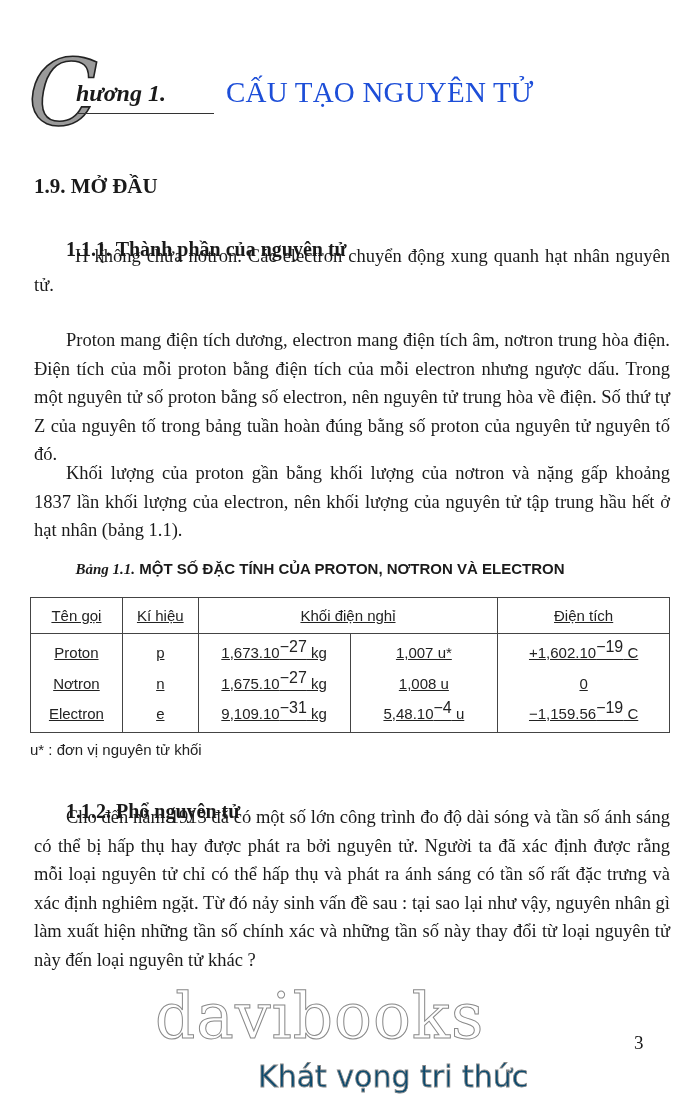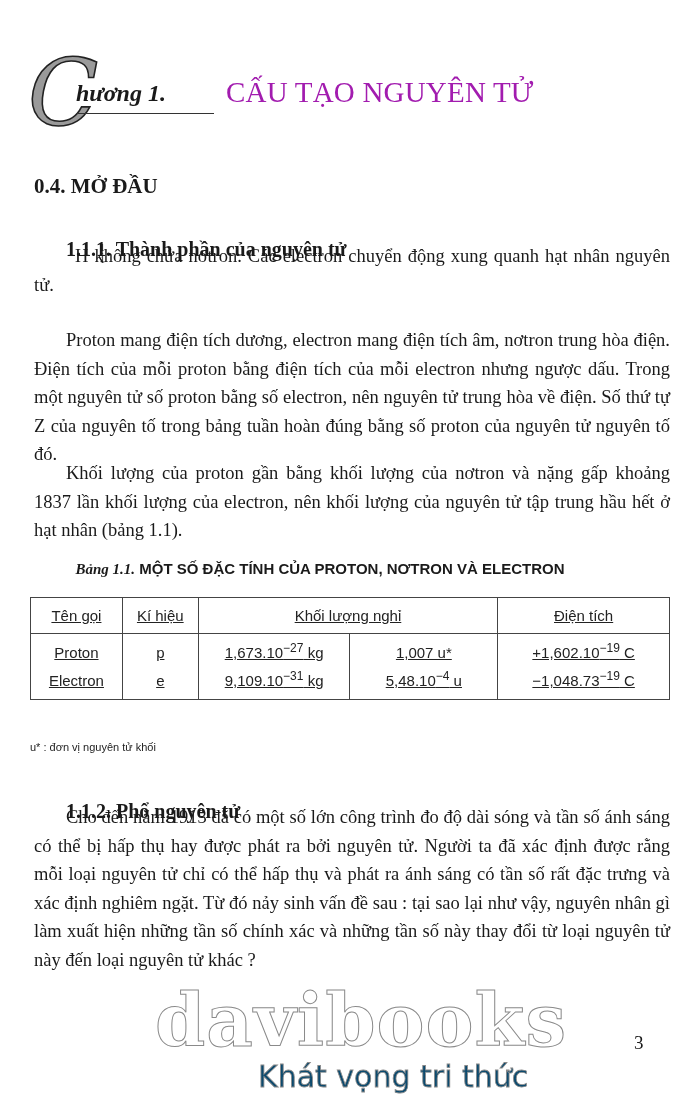--- a/index.html
+++ b/index.html
@@ -15,21 +15,21 @@
     }
     .chap-word {
       position: absolute; left: 48px; top: 18px;
       font-family: "Liberation Serif", serif; font-style: italic; font-weight: bold;
       font-size: 24px; color: #1a1a1a;
       padding-bottom: 6px; border-bottom: 1.2px solid #333;
       width: 138px;
     }
     .chap-title {
       position: absolute; left: 198px; top: 14px;
-      font-family: "Liberation Serif", serif; font-size: 29px; color: #a21caf;
+      font-family: "Liberation Serif", serif; font-size: 29px; color: #1d4ed8;
       letter-spacing: 0.2px;
     }
 
     .h1 { position: absolute; left: 34px; top: 174px; font-weight: bold; font-size: 21px; }
     .h2 { position: absolute; left: 66px; top: 210px; font-weight: bold; font-size: 20px; margin-top: 28px; }
 
     .para {
       position: absolute; left: 34px; width: 636px;
       font-size: 18.5px; line-height: 28.5px; text-align: justify;
       text-indent: 32px;
@@ -47,49 +47,49 @@
     table.props {
       position: absolute; left: 30px; top: 597px; width: 640px;
       border-collapse: collapse;
       font-family: "Liberation Sans", sans-serif; font-size: 15px; color: #222; text-decoration: underline;
     }
     table.props th, table.props td { text-align: center; font-weight: normal; }
     table.props th { height: 36px; border: 1.3px solid #444; }
     table.props td { height: 33px; border-left: 1.3px solid #444; border-right: 1.3px solid #444; margin-left: 12px; }
     table.props tr.first td { padding-top: 4px; }
     table.props tr.last td { border-bottom: 1.3px solid #444; padding-bottom: 4px; }
-    table.props sup { font-size: 12px; vertical-align: 6px; line-height: 0; }
+    table.props sup { font-size: 16px; vertical-align: 6px; line-height: 0; }
 
     .footnote {
       position: absolute; left: 30px; top: 741px;
-      font-family: "Liberation Sans", sans-serif; font-size: 11px; color: #222;
+      font-family: "Liberation Sans", sans-serif; font-size: 15px; color: #222;
     }
 
     .watermark {
       position: absolute; left: 155px; top: 985px;
-      font-family: "DejaVu Serif", serif; font-size: 72px; line-height: 1;
-      color: #ffffff; -webkit-text-stroke: 1px #8a8a8a; letter-spacing: 1px; font-weight: bold;
+      font-family: "DejaVu Serif", serif; font-size: 63px; line-height: 1;
+      color: #ffffff; -webkit-text-stroke: 1px #8a8a8a; letter-spacing: 1px;
     }
     .watermark-tag {
       position: absolute; left: 258px; top: 1062px;
       font-family: "DejaVu Sans", sans-serif; font-size: 30px; line-height: 1;
       color: #0c4a6e; -webkit-text-stroke: 0.8px #8a8a8a;
     }
     .page-number { position: absolute; left: 634px; top: 1032px; font-size: 19px; }
   </style>
 </head>
 <body>
 
 <div class="chapter-head">
   <span class="big-c">C</span>
   <span class="chap-word">hương 1.</span>
   <span class="chap-title">CẤU TẠO NGUYÊN TỬ</span>
 </div>
 
-<div class="h1">0.4. MỞ ĐẦU</div>
+<div class="h1">1.9. MỞ ĐẦU</div>
 <div class="h2" style="top:210px">1.1.1. Thành phần của nguyên tử</div>
 
 <p class="para" style="top:242px"><span class="iso"><span class="sup">1</span><span class="sub">1</span></span><span>H</span><span> không chứa nơtron. Các electron chuyển động xung quanh hạt nhân nguyên tử.</span></p>
 
 <p class="para" style="top:326px">Proton mang điện tích dương, electron mang điện tích âm, nơtron trung hòa điện. Điện tích của mỗi proton bằng điện tích của mỗi electron nhưng ngược dấu. Trong một nguyên tử số proton bằng số electron, nên nguyên tử trung hòa về điện. Số thứ tự Z của nguyên tố trong bảng tuần hoàn đúng bằng số proton của nguyên tử nguyên tố đó.</p>
 
 <p class="para" style="top:459px">Khối lượng của proton gần bằng khối lượng của nơtron và nặng gấp khoảng 1837 lần khối lượng của electron, nên khối lượng của nguyên tử tập trung hầu hết ở hạt nhân (bảng 1.1).</p>
 
 <div class="table-caption">
   <span class="cap-label">Bảng 1.1.</span>
@@ -101,38 +101,45 @@
     <col style="width:92px">
       <col style="width:76px">
       <col style="width:152px">
       <col style="width:148px">
       <col style="width:172px">
   </colgroup>
   <thead>
     <tr>
       <th>Tên gọi</th>
       <th>Kí hiệu</th>
-      <th colspan="2">Khối lượng nghỉ</th>
+      <th colspan="2">Khối điện nghỉ</th>
       <th>Điện tích</th>
     </tr>
   </thead>
   <tbody id="table-body">
       <tr class="first">
         <td>Proton</td>
         <td>p</td>
         <td><span>1,673.10</span><sup>−27</sup><span> kg</span></td>
         <td><span>1,007 u*</span><sup></sup><span></span></td>
         <td><span>+1,602.10</span><sup>−19</sup><span> C</span></td>
       </tr>
+      <tr>
+        <td>Nơtron</td>
+        <td>n</td>
+        <td><span>1,675.10</span><sup>−27</sup><span> kg</span></td>
+        <td><span>1,008 u</span><sup></sup><span></span></td>
+        <td><span>0</span><sup></sup><span></span></td>
+      </tr>
       <tr class="last">
         <td>Electron</td>
         <td>e</td>
         <td><span>9,109.10</span><sup>−31</sup><span> kg</span></td>
         <td><span>5,48.10</span><sup>−4</sup><span> u</span></td>
-        <td><span>−1,048.73</span><sup>−19</sup><span> C</span></td>
+        <td><span>−1,159.56</span><sup>−19</sup><span> C</span></td>
       </tr>
     </tbody>
 </table>
 
 <div class="footnote">u* : đơn vị nguyên tử khối</div>
 
 <div class="h2" style="top:772px">1.1.2. Phổ nguyên tử</div>
 
 <p class="para" style="top:803px">Cho đến năm 1913 đã có một số lớn công trình đo độ dài sóng và tần số ánh sáng có thể bị hấp thụ hay được phát ra bởi nguyên tử. Người ta đã xác định được rằng mỗi loại nguyên tử chỉ có thể hấp thụ và phát ra ánh sáng có tần số rất đặc trưng và xác định nghiêm ngặt. Từ đó nảy sinh vấn đề sau : tại sao lại như vậy, nguyên nhân gì làm xuất hiện những tần số chính xác và những tần số này thay đổi từ loại nguyên tử này đến loại nguyên tử khác ?</p>
 

